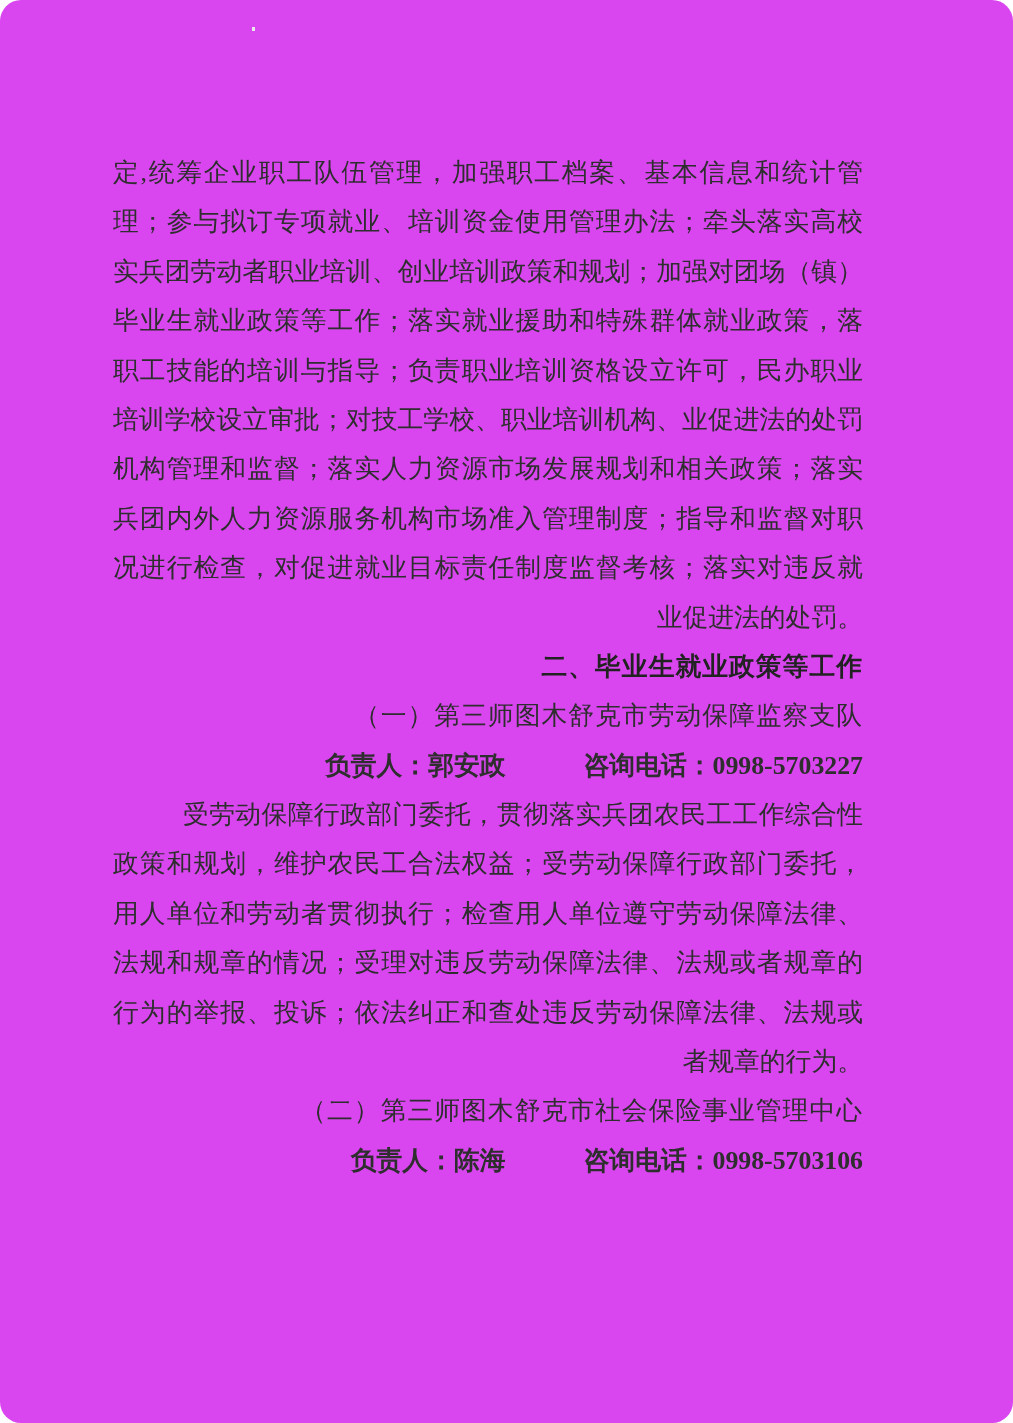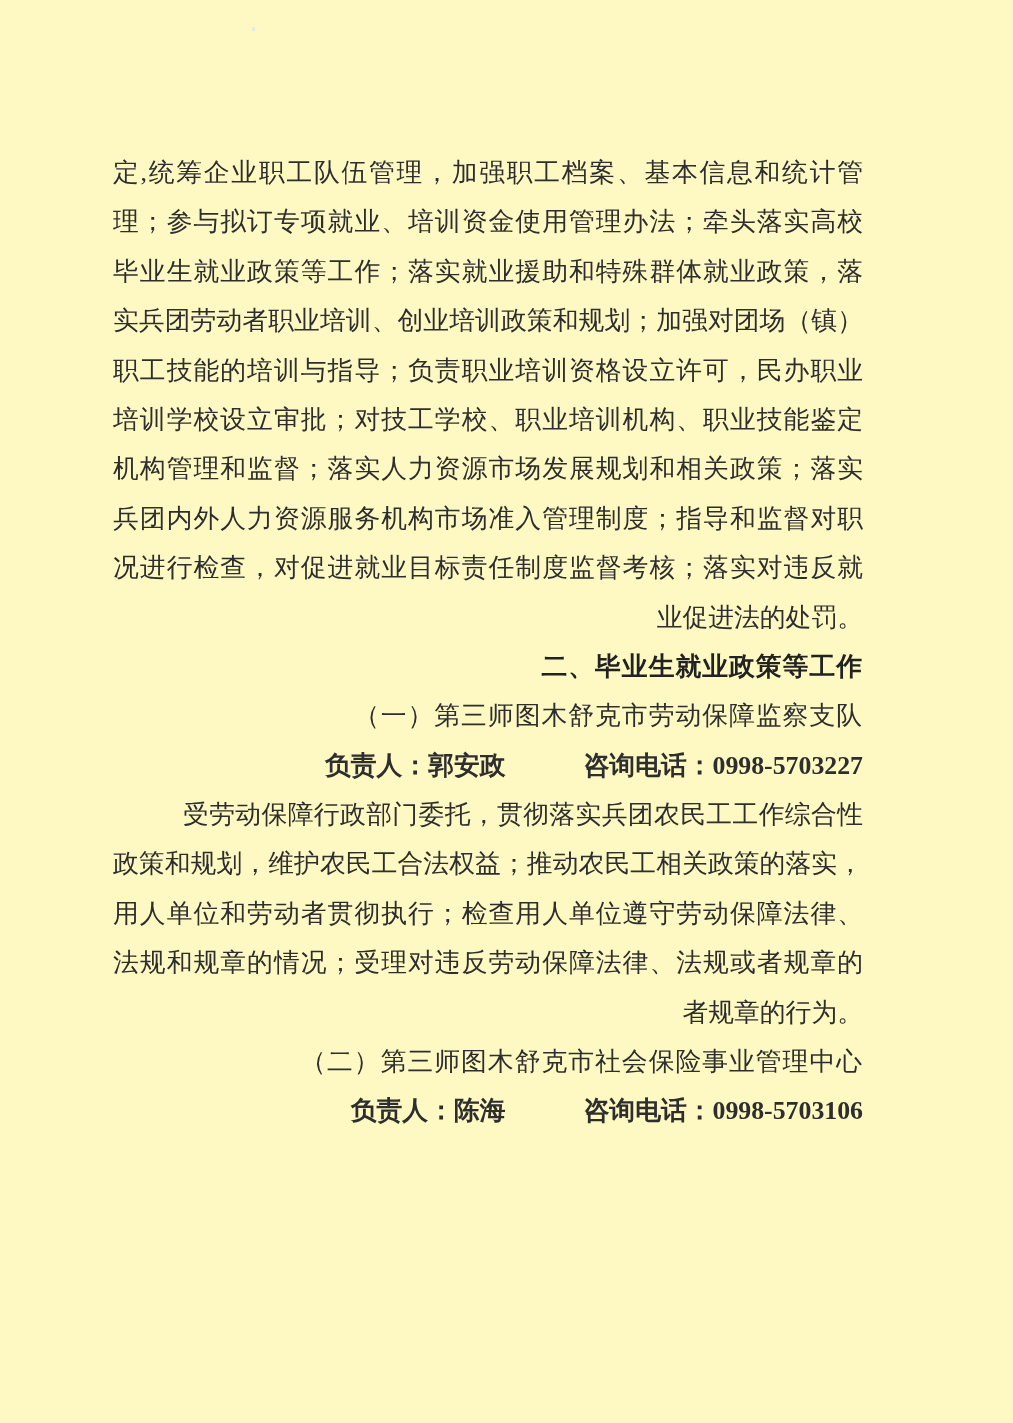--- a/index.html
+++ b/index.html
@@ -59,50 +59,51 @@
     left: 252px;
     top: 27px;
     width: 3px;
     height: 4px;
     background: #e9e9e9;
   }
 </style>
 </head>
 <body>
 
-<div class="page" style="background: #fef9c3; color: rgb(46, 46, 46);">
+<div class="page" style="background: #d946ef; color: rgb(46, 46, 46); border-radius: 21px;">
   <div class="scan-speck"></div>
 
   <div class="text-block">
 
     <div>
         <div class="line justify">定,统筹企业职工队伍管理，加强职工档案、基本信息和统计管</div>
         <div class="line justify">理；参与拟订专项就业、培训资金使用管理办法；牵头落实高校</div>
+        <div class="line justify">实兵团劳动者职业培训、创业培训政策和规划；加强对团场（镇）</div>
         <div class="line justify">毕业生就业政策等工作；落实就业援助和特殊群体就业政策，落</div>
-        <div class="line justify">实兵团劳动者职业培训、创业培训政策和规划；加强对团场（镇）</div>
         <div class="line justify">职工技能的培训与指导；负责职业培训资格设立许可，民办职业</div>
-        <div class="line justify">培训学校设立审批；对技工学校、职业培训机构、职业技能鉴定</div>
+        <div class="line justify">培训学校设立审批；对技工学校、职业培训机构、业促进法的处罚</div>
         <div class="line justify">机构管理和监督；落实人力资源市场发展规划和相关政策；落实</div>
         <div class="line justify">兵团内外人力资源服务机构市场准入管理制度；指导和监督对职</div>
         <div class="line justify">况进行检查，对促进就业目标责任制度监督考核；落实对违反就</div>
         <div class="line">业促进法的处罚。</div>
       </div>
 
     <div class="line heading">二、毕业生就业政策等工作</div>
 
     <div>
       <div class="line sub-title">（一）第三师图木舒克市劳动保障监察支队</div>
       <div class="line contact-line">
         <span>负责人：</span><span>郭安政</span><span class="contact-gap"></span><span>咨询电话：</span><span>0998-5703227</span>
       </div>
       <div>
           <div class="line justify indent">受劳动保障行政部门委托，贯彻落实兵团农民工工作综合性</div>
-          <div class="line justify">政策和规划，维护农民工合法权益；推动农民工相关政策的落实，</div>
+          <div class="line justify">政策和规划，维护农民工合法权益；受劳动保障行政部门委托，</div>
           <div class="line justify">用人单位和劳动者贯彻执行；检查用人单位遵守劳动保障法律、</div>
           <div class="line justify">法规和规章的情况；受理对违反劳动保障法律、法规或者规章的</div>
+          <div class="line justify">行为的举报、投诉；依法纠正和查处违反劳动保障法律、法规或</div>
           <div class="line">者规章的行为。</div>
         </div>
     </div>
 
     <div>
       <div class="line sub-title">（二）第三师图木舒克市社会保险事业管理中心</div>
       <div class="line contact-line">
         <span>负责人：</span><span>陈海</span><span class="contact-gap"></span><span>咨询电话：</span><span>0998-5703106</span>
       </div>
     </div>

